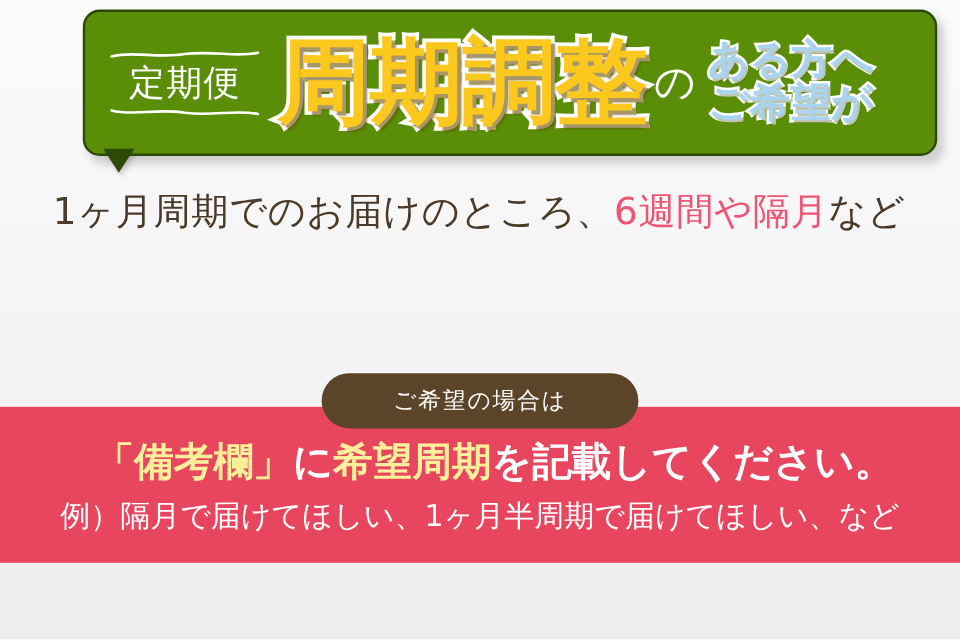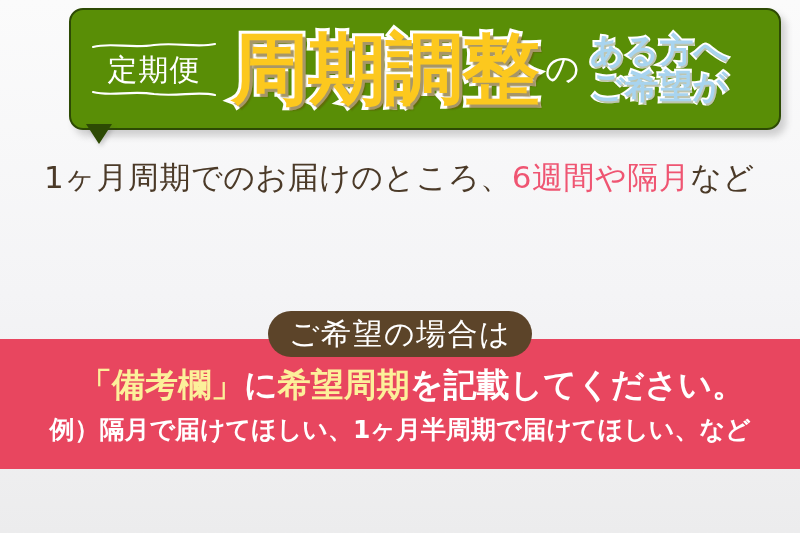--- a/index.html
+++ b/index.html
@@ -178,21 +178,21 @@
     width: 264px;
     height: 46px;
     background: #5c4429;
     border-radius: 23px;
     display: flex;
     align-items: center;
     justify-content: center;
     z-index: 4;
   }
   .pill-text {
-    font-size: 30px;
+    font-size: 19px;
     color: #ffffff;
     letter-spacing: 1.5px;
     font-weight: 500;
     white-space: nowrap;
   }
 
   
   .pink-band {
     position: absolute;
     left: 0;
@@ -220,21 +220,20 @@
   .pink-example {
     position: absolute;
     left: 0;
     top: 74px;
     width: 800px;
     text-align: center;
     font-size: 25px;
     color: #ffffff;
     white-space: nowrap;
     letter-spacing: 0px;
-    font-weight: bold;
   }
 
   
   .footer-note {
     position: absolute;
     left: 0;
     top: 481px;
     width: 800px;
     text-align: center;
     font-size: 26px;

